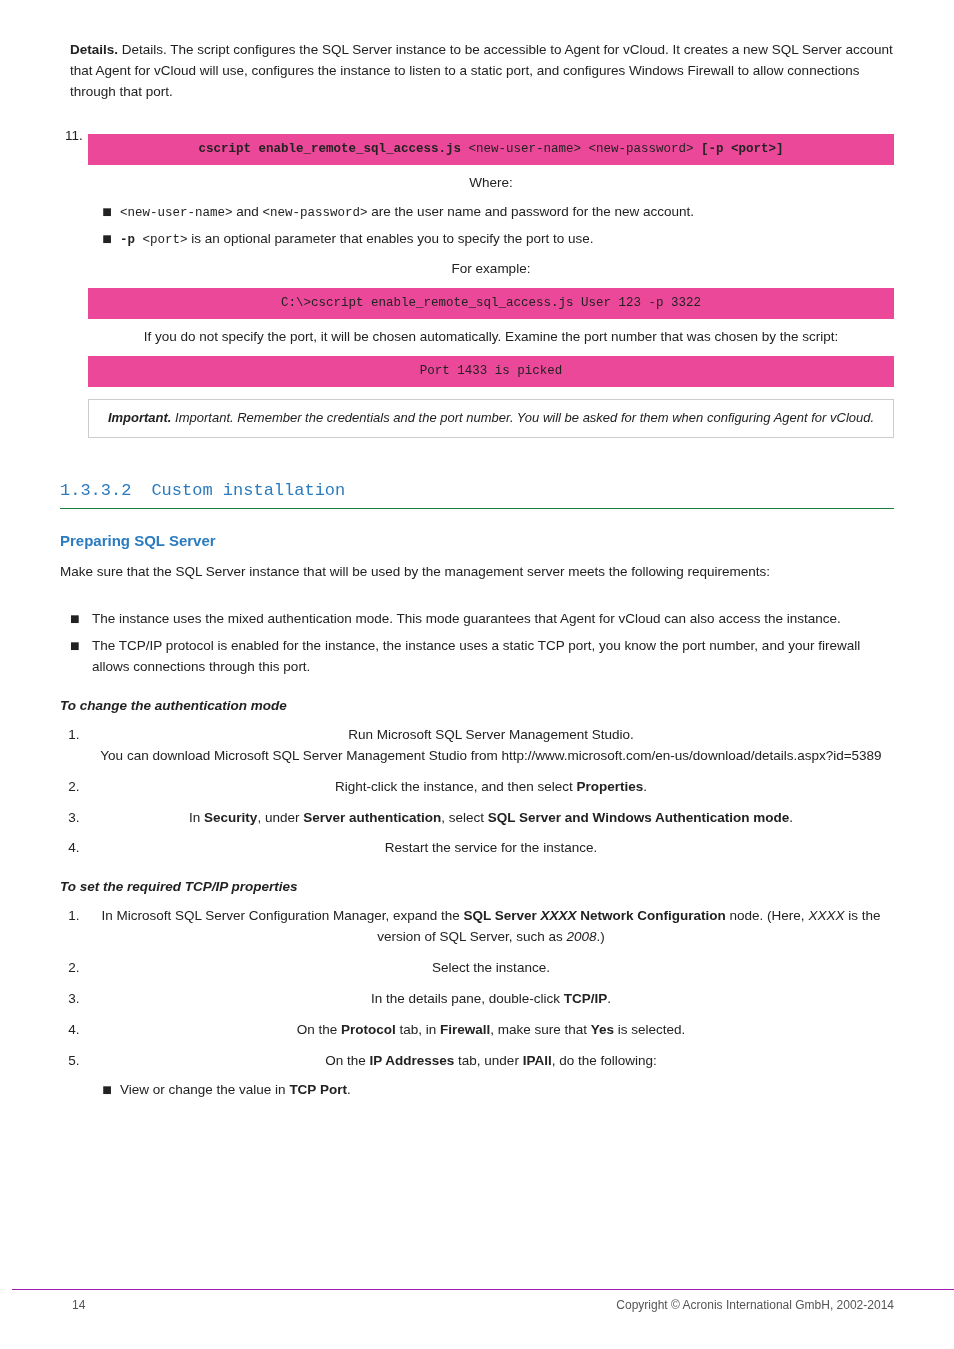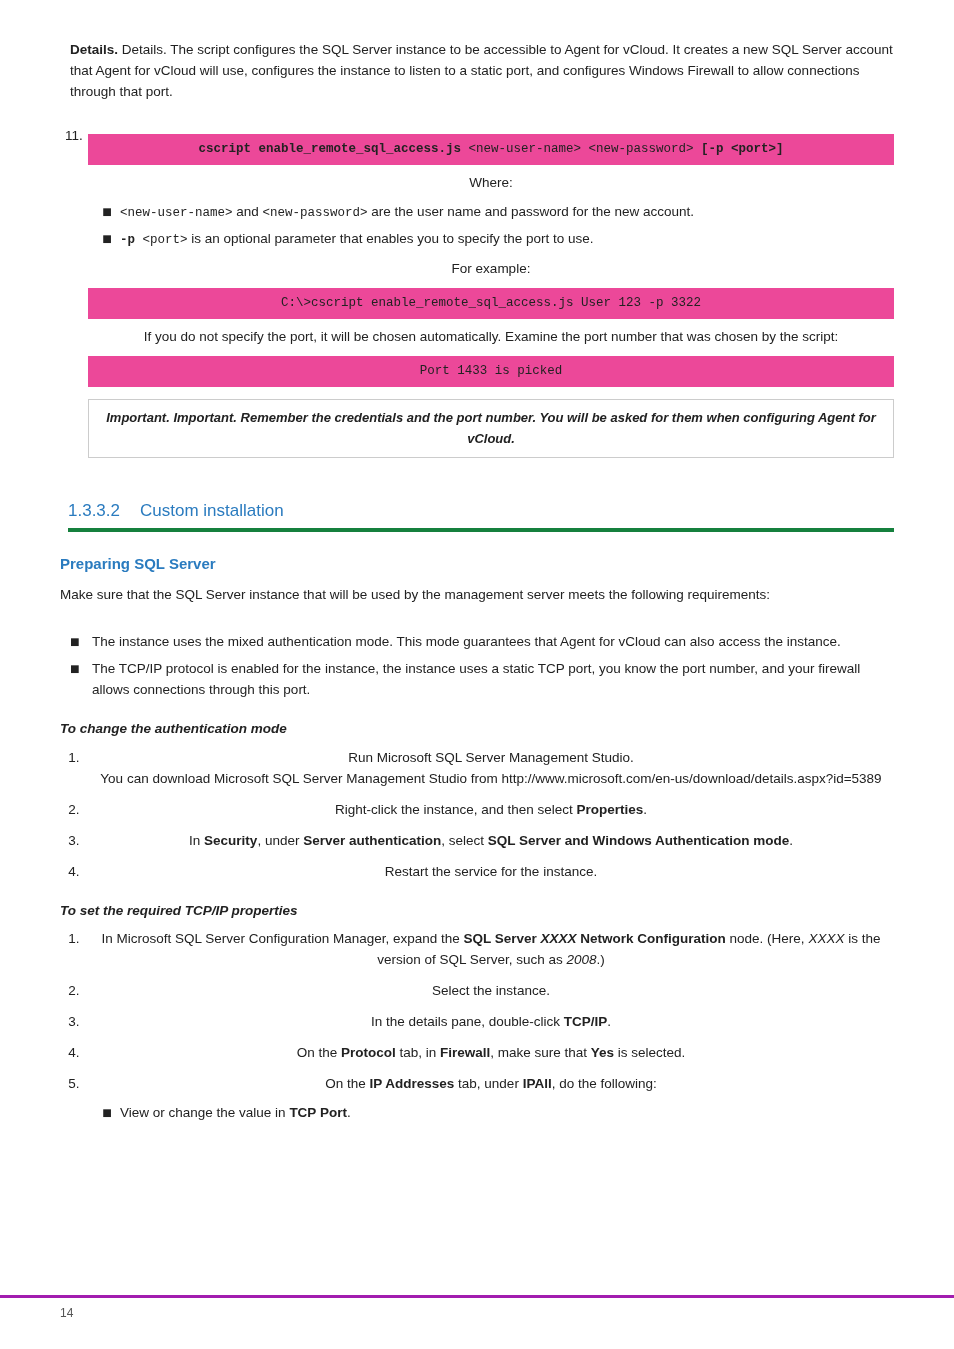--- a/index.html
+++ b/index.html
@@ -54,32 +54,32 @@
       line-height: 1.3;
       margin-right: 4px;
     }
     .important-block {
       border: 1px solid #ccc;
       padding: 8px 12px;
       margin: 12px 0;
       font-style: italic;
       font-size: 13px;
       background: #fff;
-      font-weight: bold;
     }
     .important-block strong {
       font-style: italic;
     }
     h2.section-heading {
       font-size: 17px;
       font-weight: normal;
       color: #2a7bbf;
-      border-bottom: 4px solid #15803d;
+      border-bottom: 1px solid #15803d;
       padding-bottom: 4px;
-      margin: 28px 0 14px 8px;
+      margin: 28px 0 14px 0;
+      font-family: Liberation Mono, monospace;
     }
     h2.section-heading .section-num {
       margin-right: 20px;
       color: #2a7bbf;
     }
     h3.sub-heading {
       font-size: 15px;
       font-weight: bold;
       color: #2a7bbf;
       margin: 20px 0 10px 0;
@@ -87,28 +87,28 @@
     h4.bold-italic-heading {
       font-size: 13.5px;
       font-weight: bold;
       font-style: italic;
       color: #222;
       margin: 18px 0 8px 0;
     }
     .footer {
       position: fixed;
       bottom: 18px;
-      left: 0;
+      left: 12px;
       right: 0;
       display: flex;
       justify-content: space-between;
-      padding: 8px 60px;
+      padding: 16px 60px;
       font-size: 12px;
       color: #555;
-      border-top: 3px solid #a21caf;
+      border-top: 1px solid #a21caf;
       padding-top: 6px;
     }
     .para {
       margin-bottom: 26px;
     }
     .code-angle {
       font-family: 'Courier New', Courier, monospace;
       font-size: 12.5px;
     }
   </style>
@@ -225,13 +225,14 @@
       <li>
         <span class="bullet-icon">■</span>
         <span>View or change the value in <strong>TCP Port</strong>.</span>
       </li>
     </ul>
   </div>
 </div>
 
 <div class="footer">
   <span>14</span>
+  <span>Copyright © Acronis International GmbH, 2002-2014</span>
 </div>
 
 </body></html>

